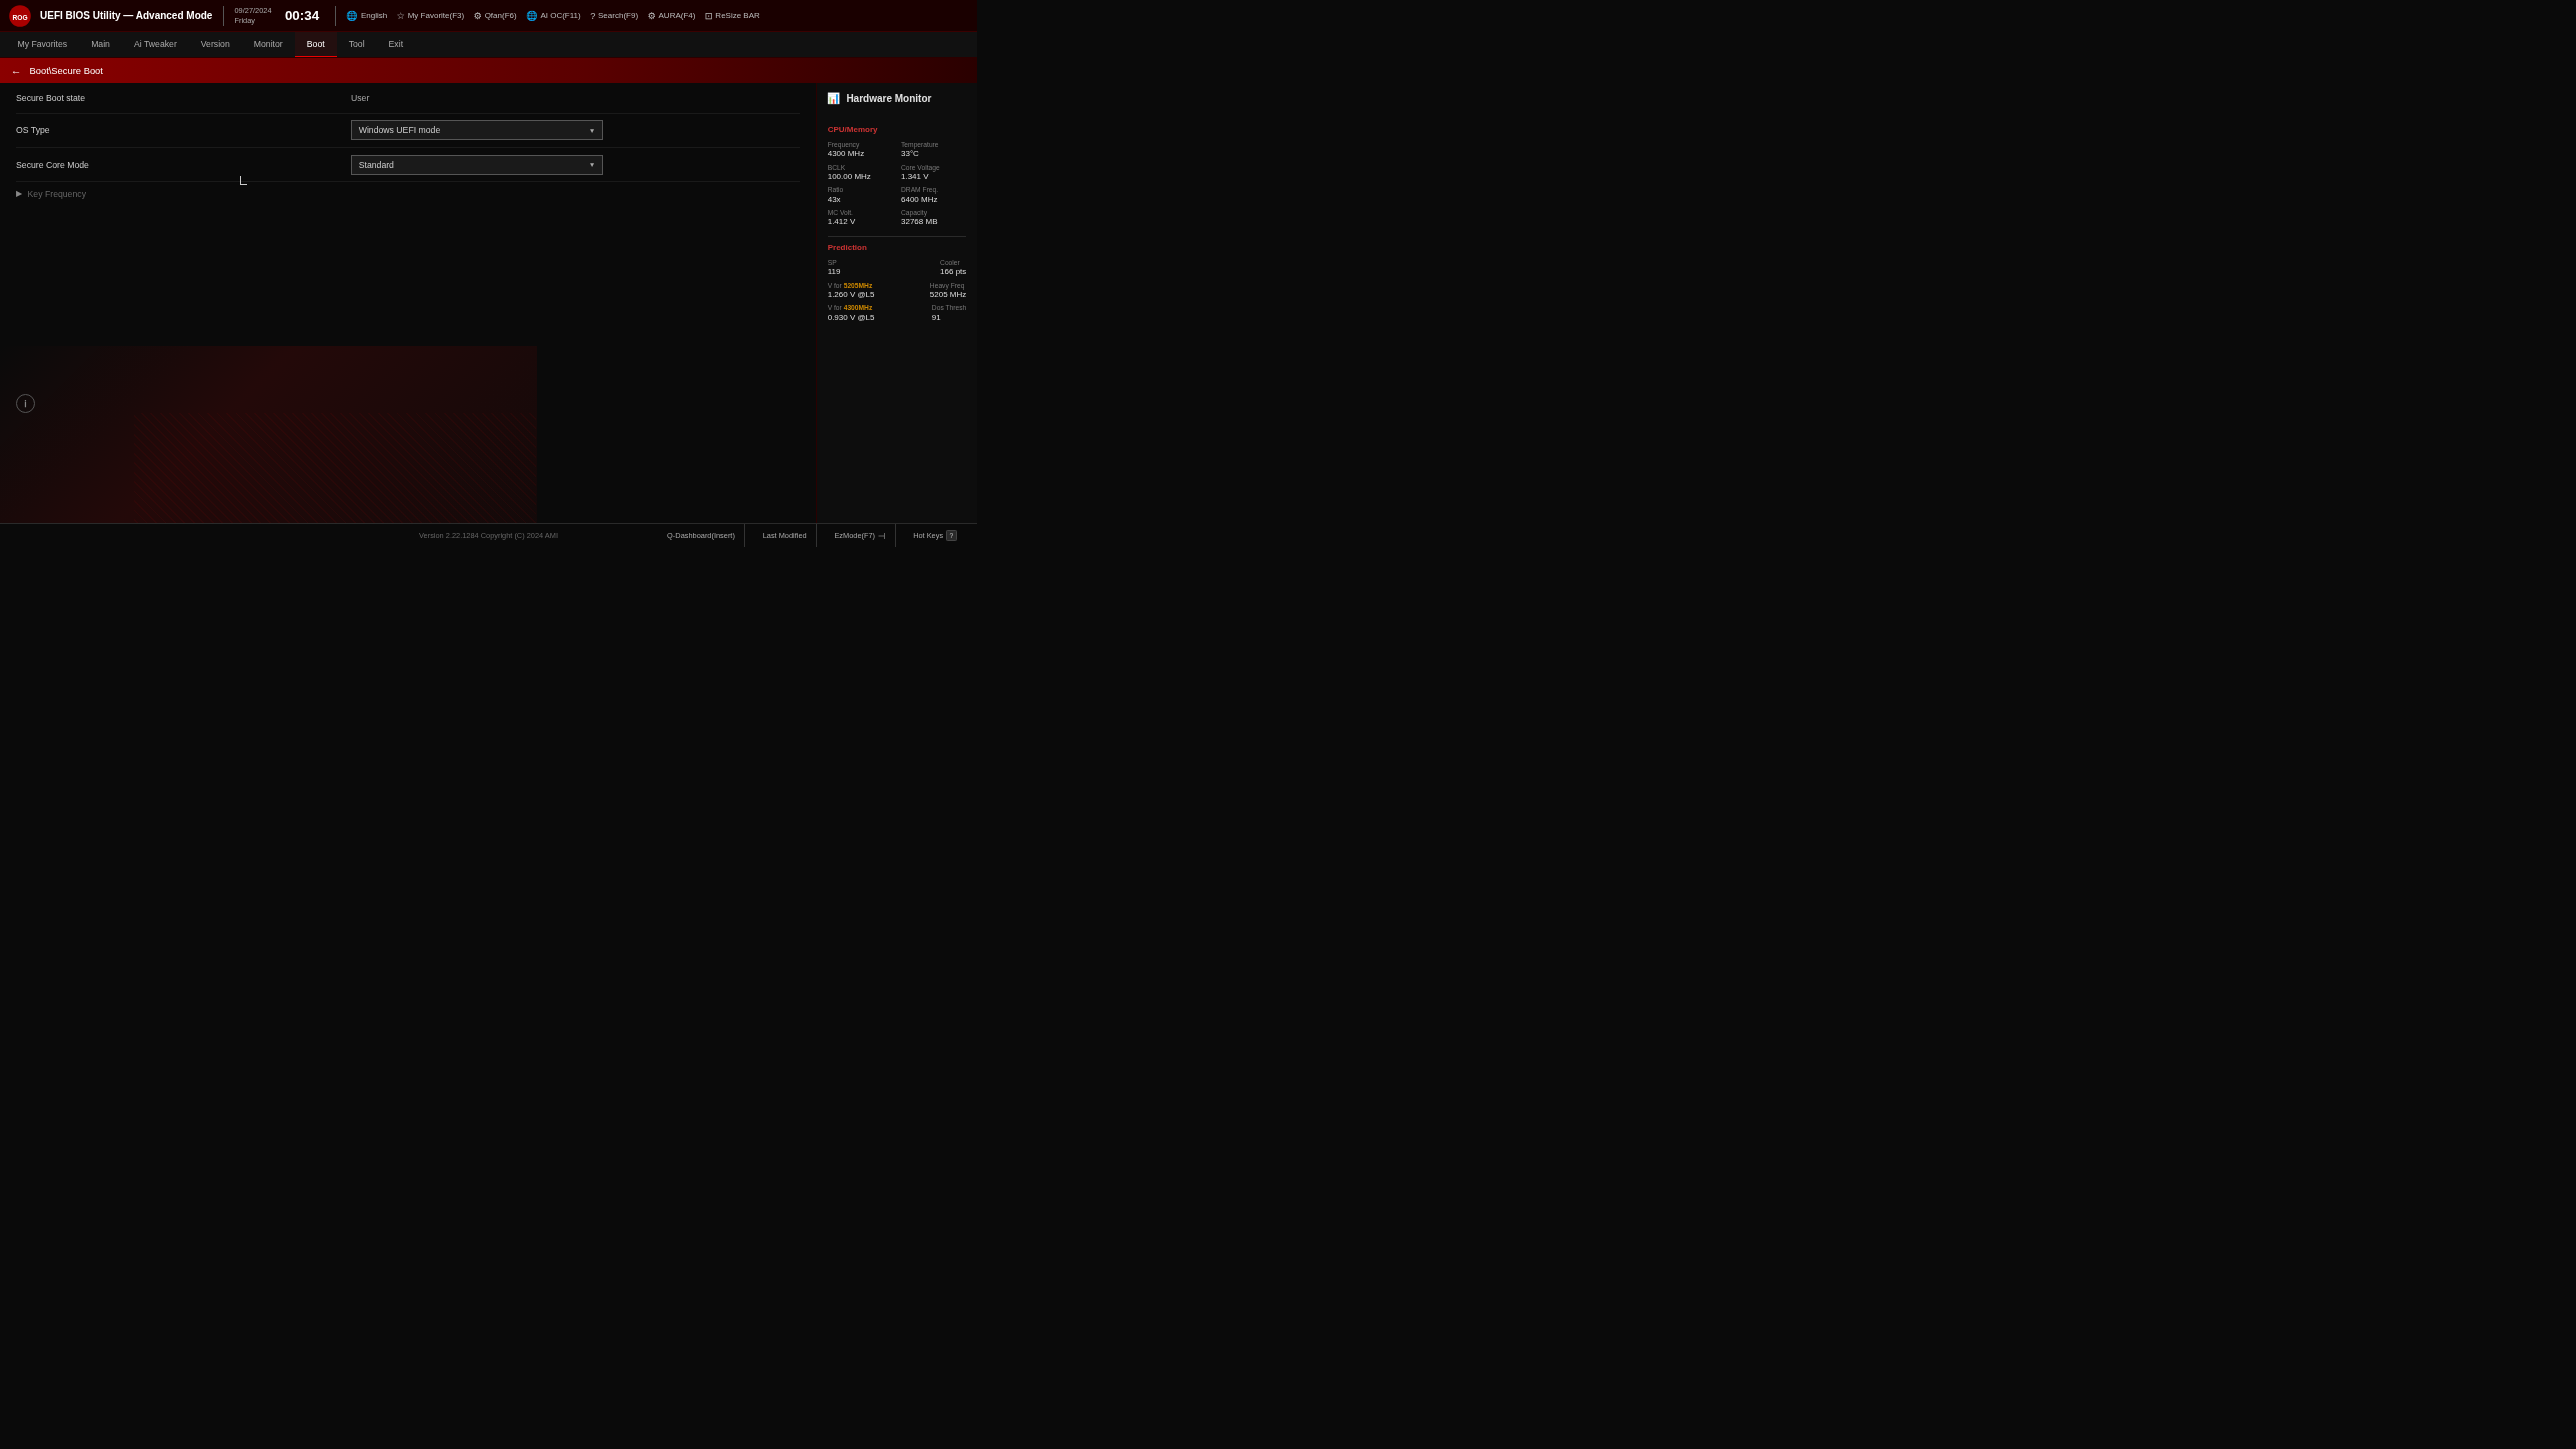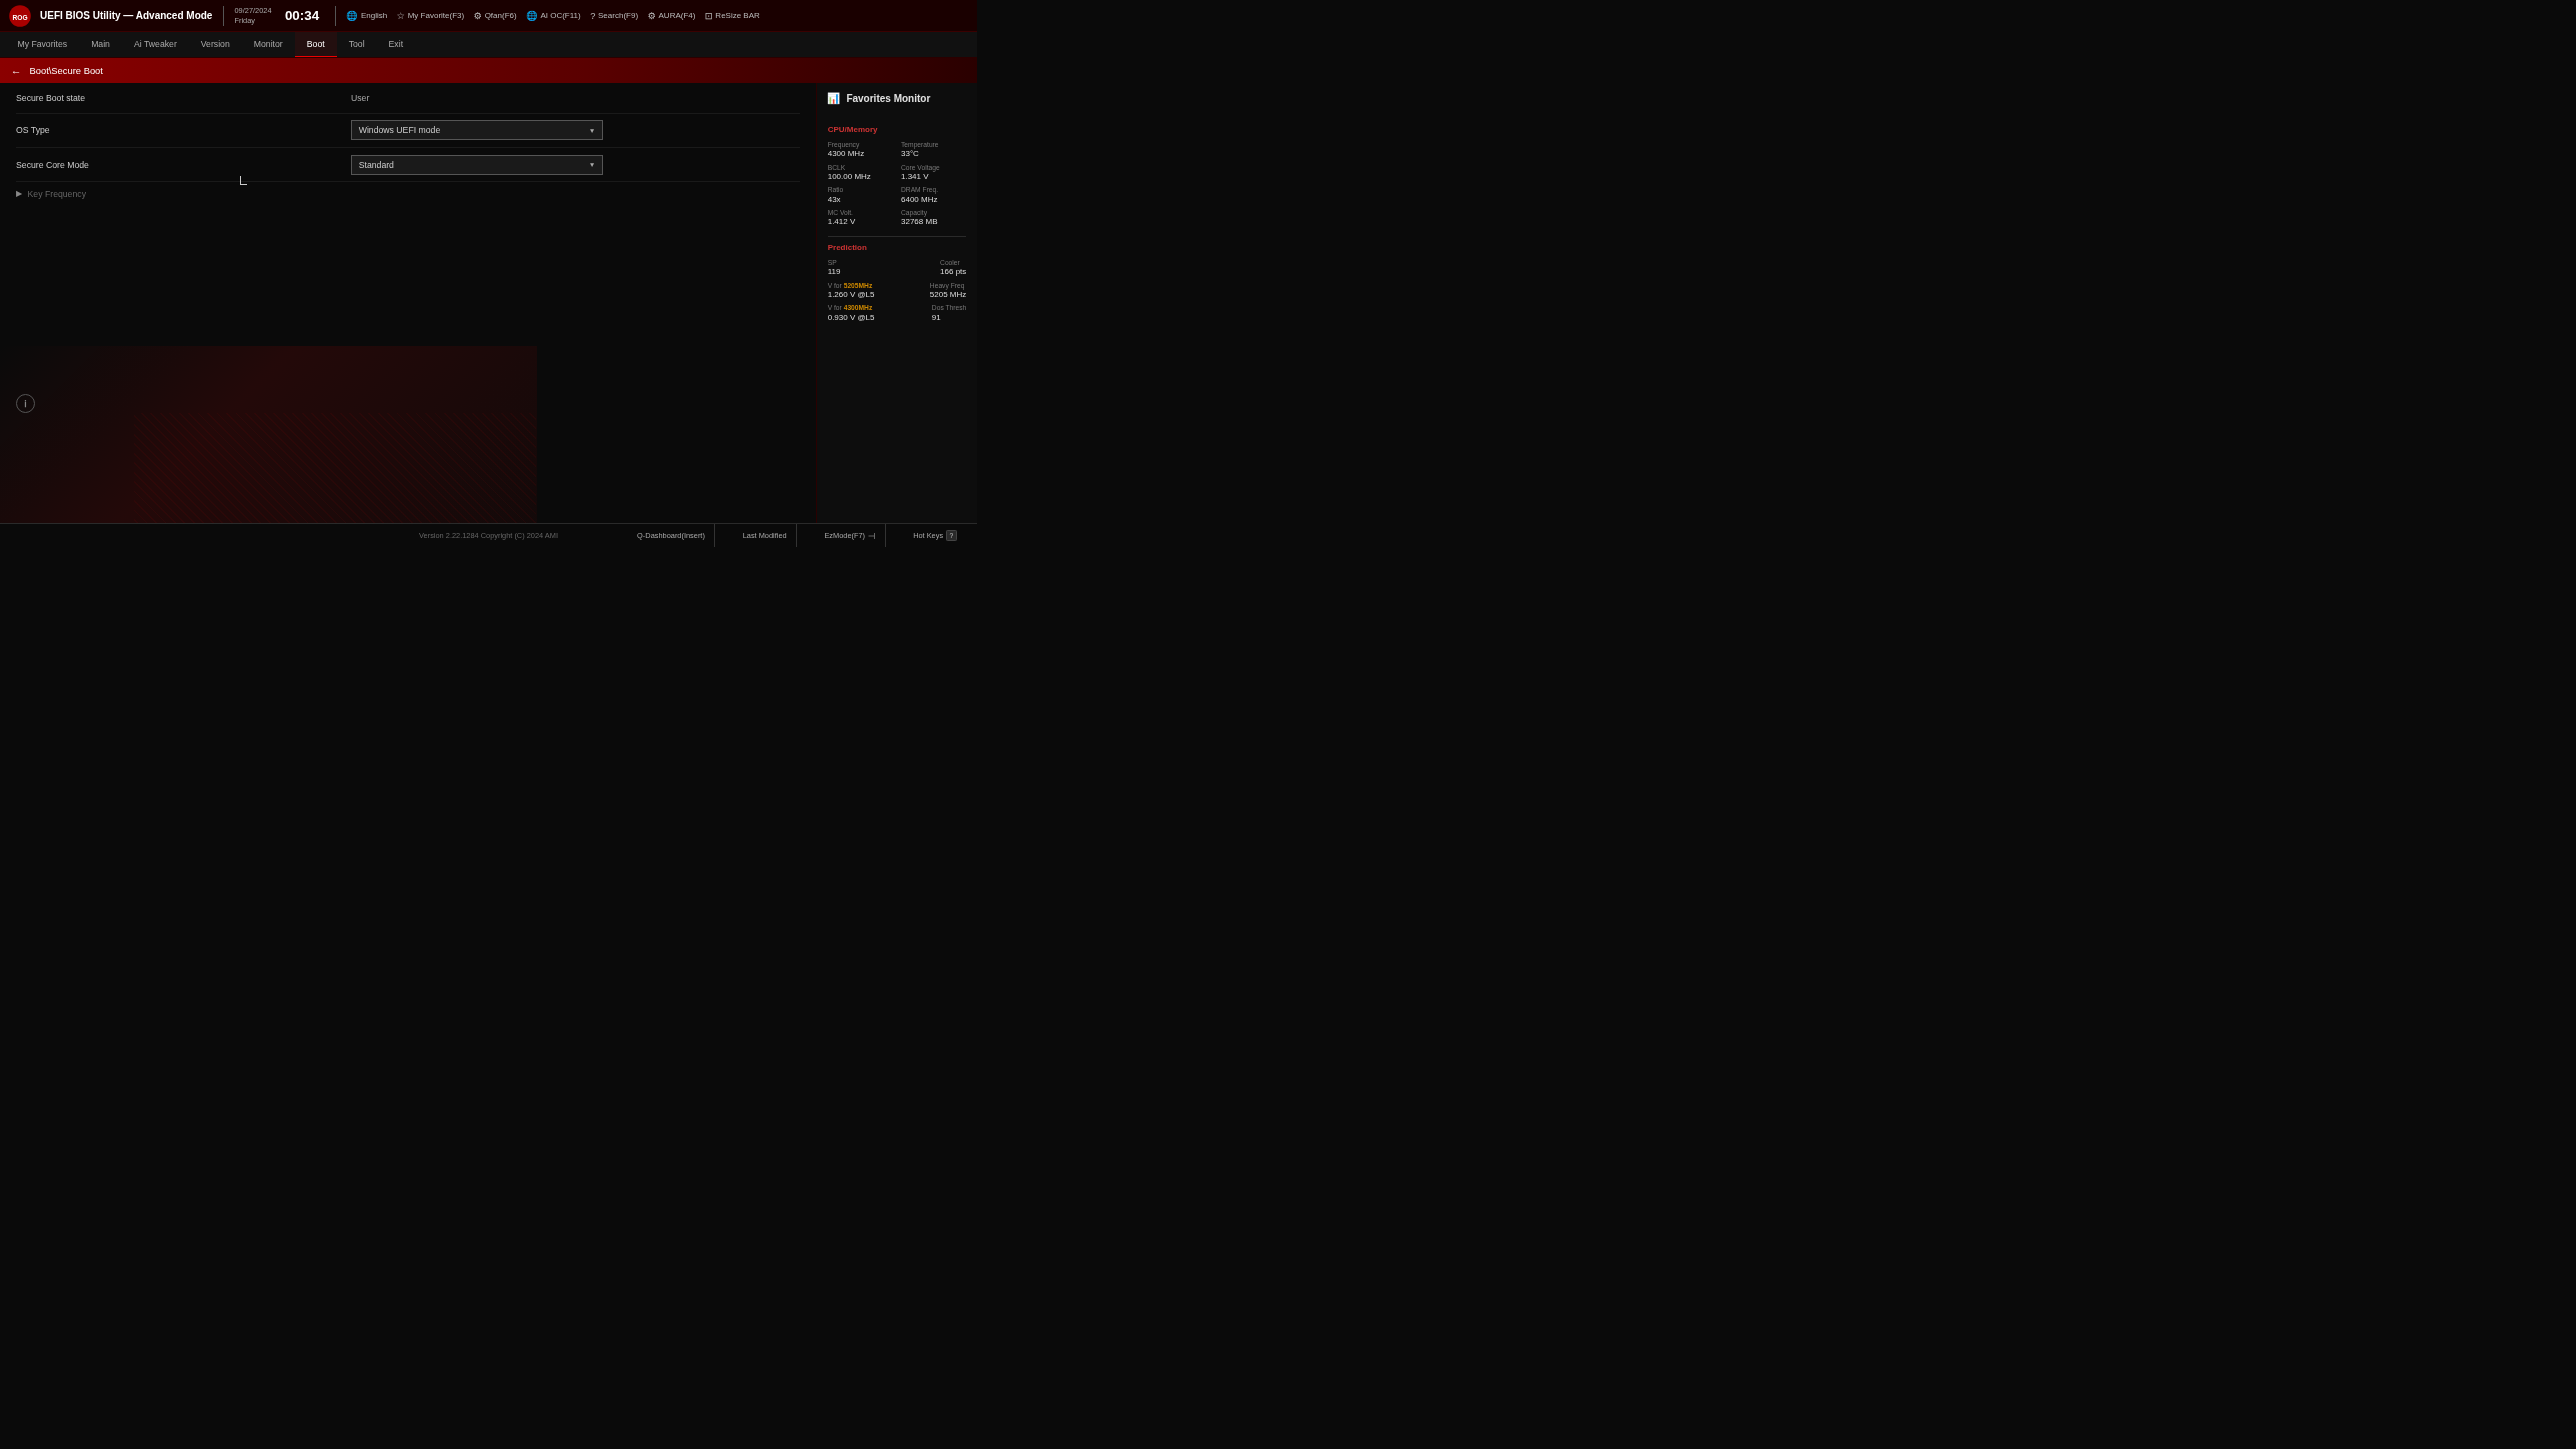--- a/index.html
+++ b/index.html
@@ -359,21 +359,21 @@
       font-size: 7.4px;
       color: #666;
       position: absolute;
       left: 50%;
       transform: translateX(-50%);
     }
 
     .footer-actions {
       display: flex;
       align-items: center;
-      gap: 18px;
+      gap: 8px;
       margin-left: auto;
     }
 
     .footer-btn {
       font-size: 7.4px;
       color: #aaa;
       padding: 0 9.4px;
       cursor: pointer;
       border-right: 0.7px solid #333;
       height: 24px;
@@ -533,21 +533,21 @@
     <div style="margin-top: 188px;">
       <div class="info-icon">ℹ</div>
     </div>
 
   </div>
 
   <div class="hw-monitor">
 
     <div class="hw-monitor-title">
       <span class="hw-monitor-icon">📊</span>
-      <span>Favorites Monitor</span>
+      <span>Hardware Monitor</span>
     </div>
 
     <div class="hw-section-title">CPU/Memory</div>
 
     <div class="hw-grid">
       <div class="hw-stat">
         <span class="hw-stat-label">Frequency</span>
         <span class="hw-stat-value">4300 MHz</span>
       </div>
       <div class="hw-stat">

